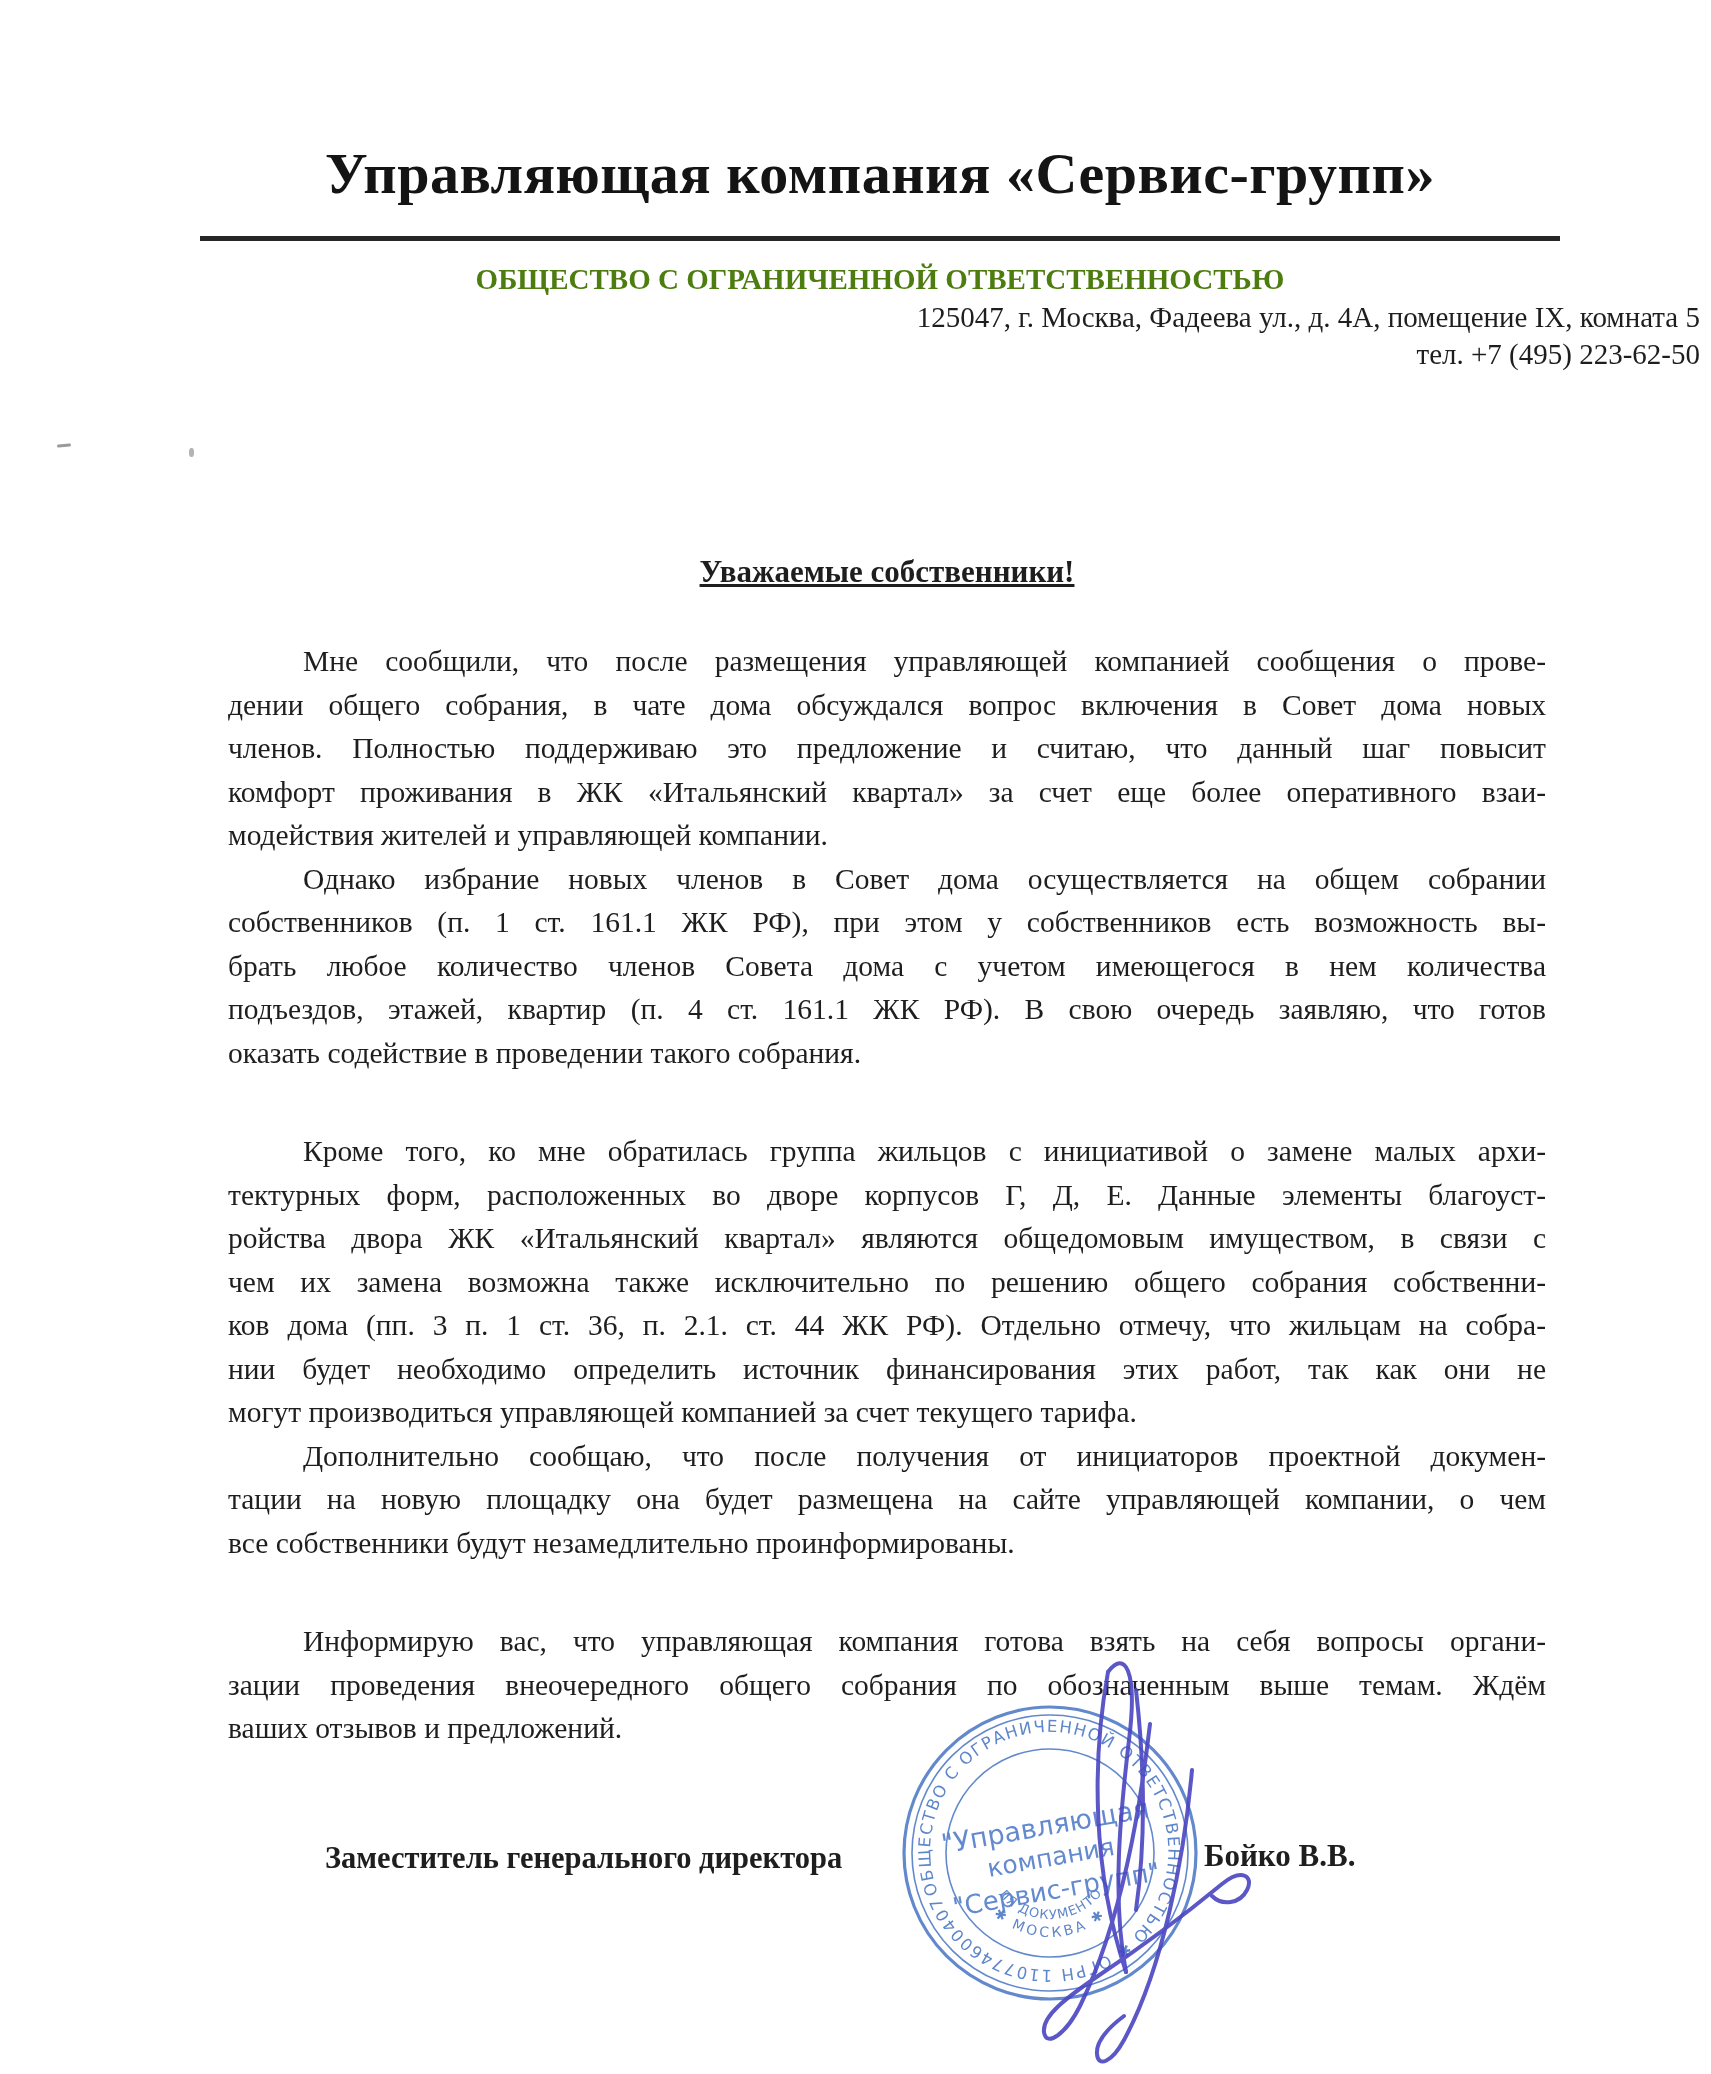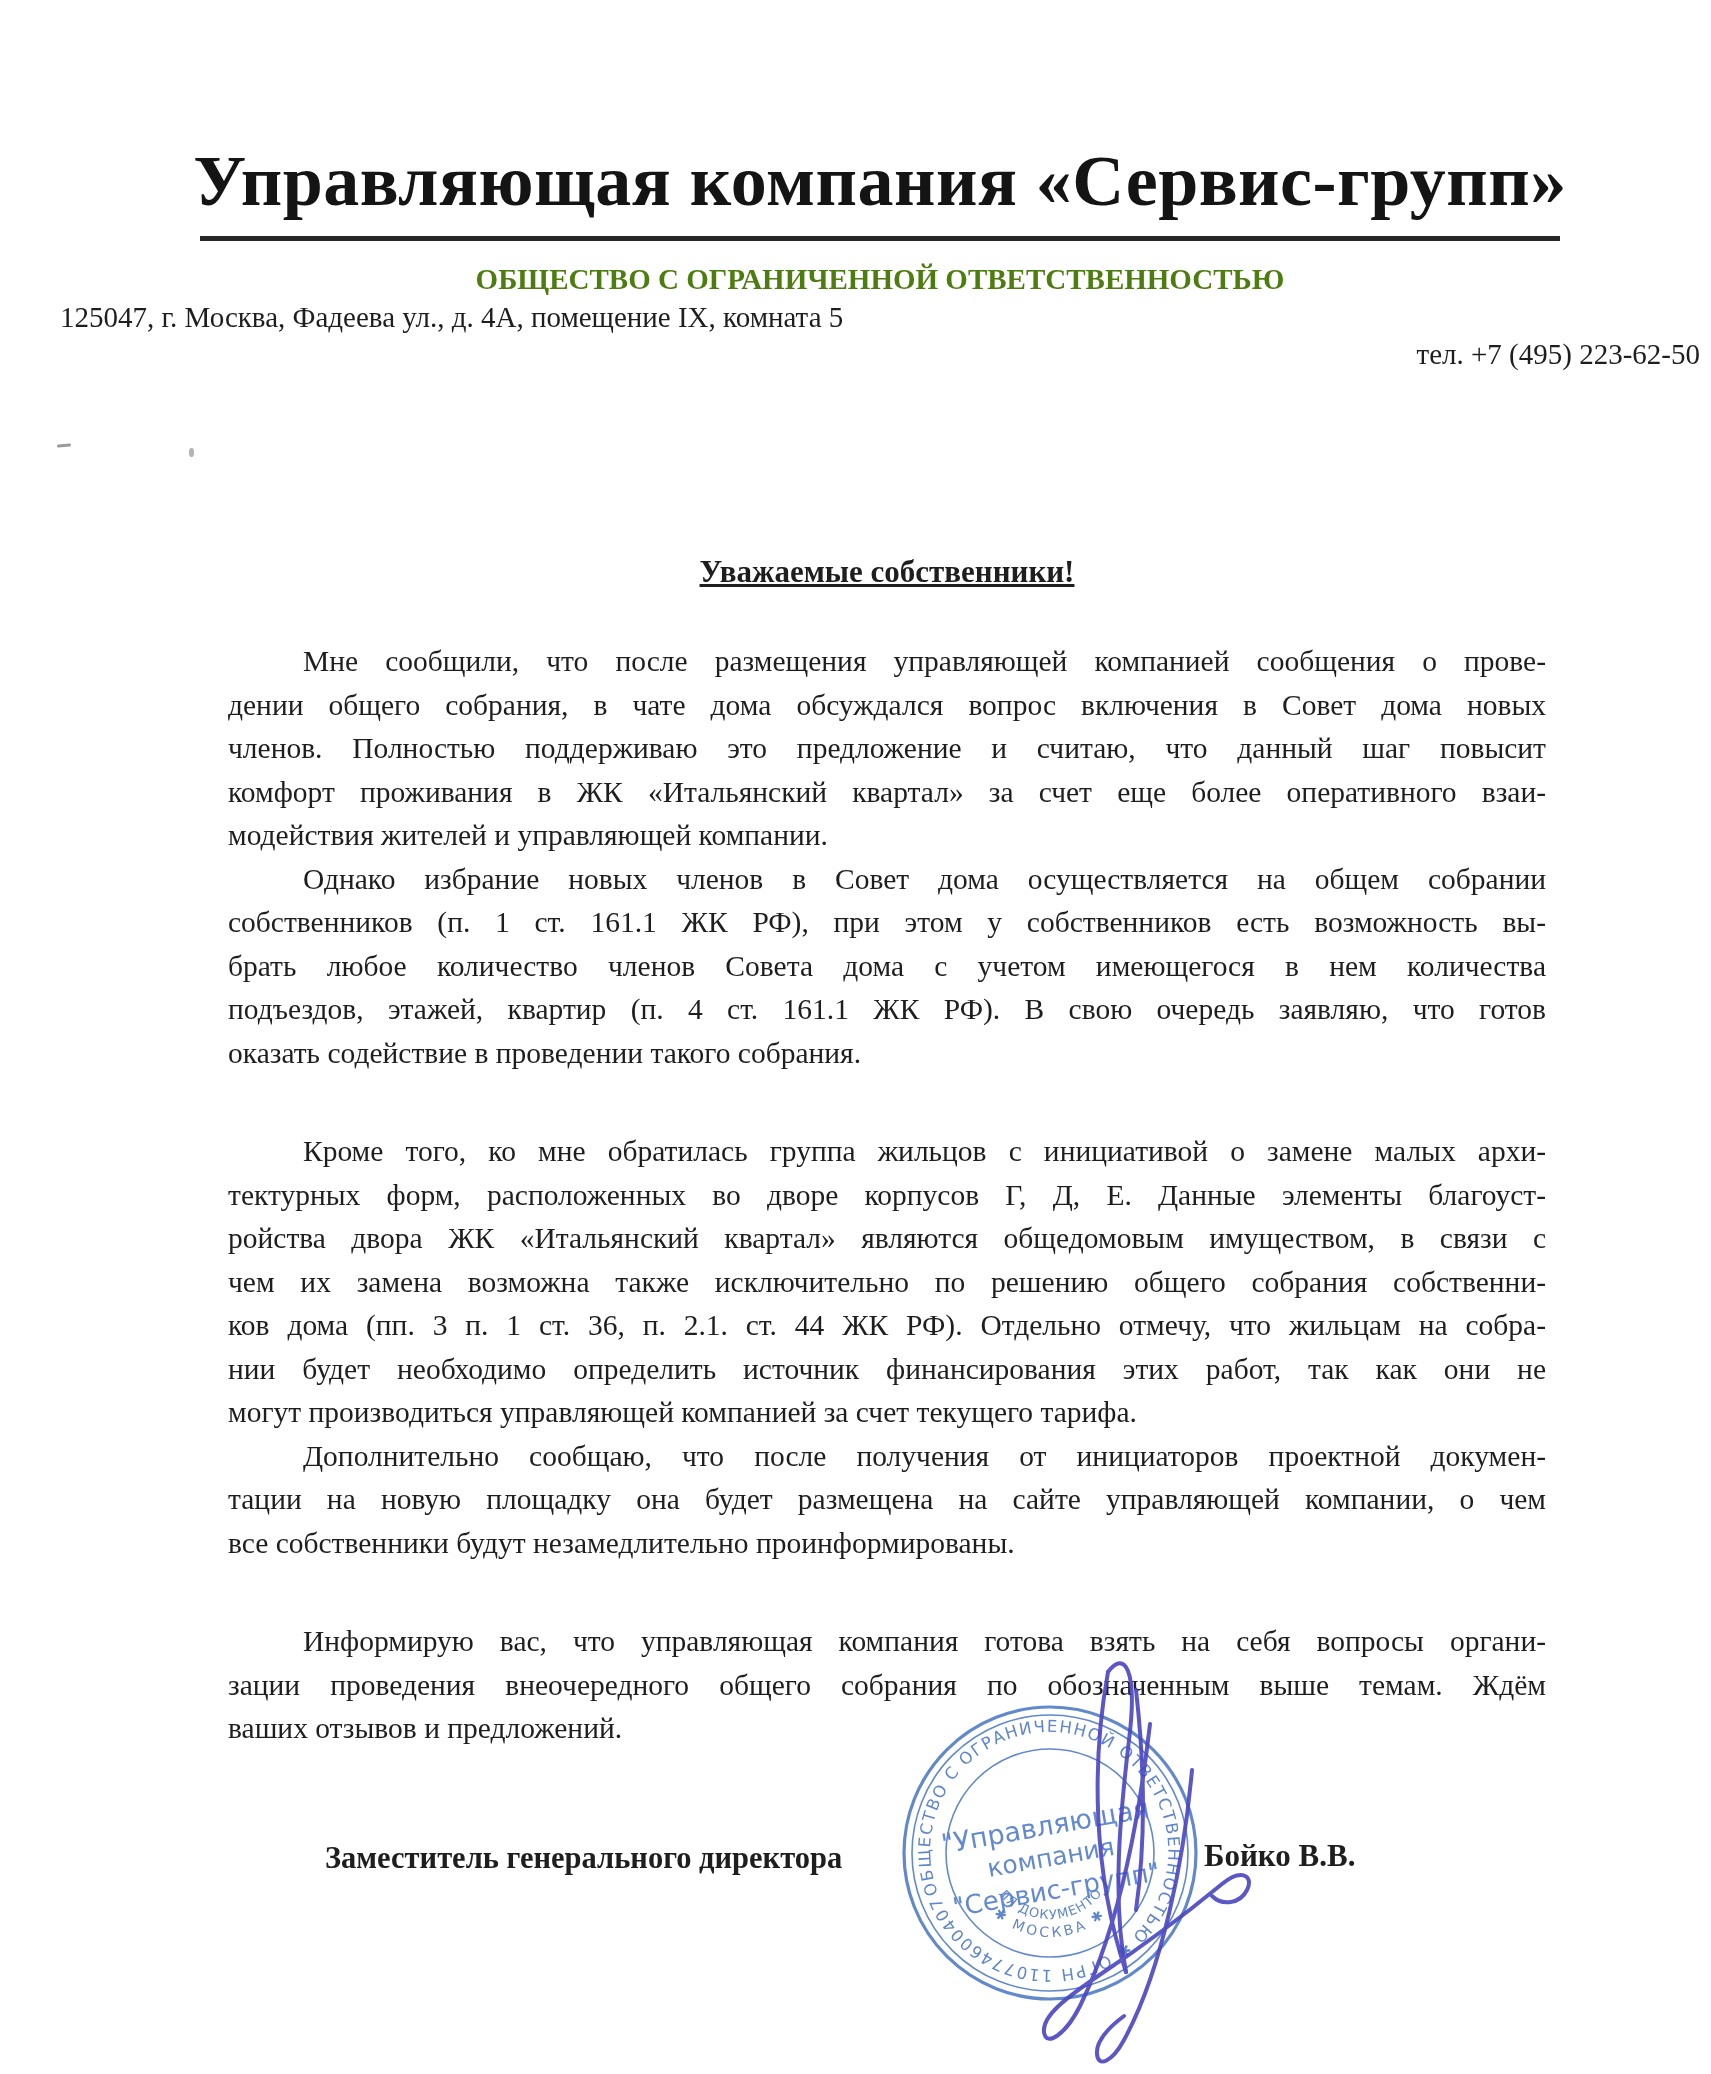--- a/index.html
+++ b/index.html
@@ -4,25 +4,25 @@
 <style>
   html,body{margin:0;padding:0;background:#6f6f6f;}
   .page{
     position:relative;width:1711px;height:2074px;margin:0 auto;background:#ffffff;
     font-family:"Liberation Serif","DejaVu Serif",serif;color:#1e1e1e;overflow:hidden;
   }
   
   .letterhead{position:absolute;left:60px;top:0;width:1640px;}
   .company-title{
     position:absolute;top:140px;left:0;width:100%;margin:0;text-align:center;
-    font-size:72px;font-weight:bold;color:#141414;letter-spacing:.5px;white-space:nowrap;
+    font-size:58px;font-weight:bold;color:#141414;letter-spacing:.5px;white-space:nowrap;
   }
   .rule{position:absolute;top:236px;left:140px;width:1360px;height:5px;background:#262626;}
   .org-type{position:absolute;top:263px;left:0;width:100%;text-align:center;font-size:29px;font-weight:bold;color:#4d7c0f;}
-  .org-addr{position:absolute;top:301px;left:0;width:100%;text-align:left;font-size:29px;}
+  .org-addr{position:absolute;top:301px;left:0;width:100%;text-align:right;font-size:29px;}
   .org-phone{position:absolute;top:338px;left:0;width:100%;text-align:right;font-size:29px;}
   
   .speck1{position:absolute;left:57px;top:444px;width:14px;height:3px;background:#9a9a9a;transform:rotate(-6deg);border-radius:2px;}
   .speck2{position:absolute;left:189px;top:448px;width:5px;height:9px;background:#b3b3b3;border-radius:45%;}
   
   .salutation{position:absolute;top:554px;left:228px;width:1318px;text-align:center;font-size:31px;font-weight:bold;text-decoration:underline;}
   .letter-body{position:absolute;top:640px;left:228px;width:1318px;font-size:29.5px;line-height:43.5px;}
   .bline{text-align:justify;text-align-last:justify;}
   .bline.last{text-align-last:left;}
   .bline.first{text-indent:75px;}

